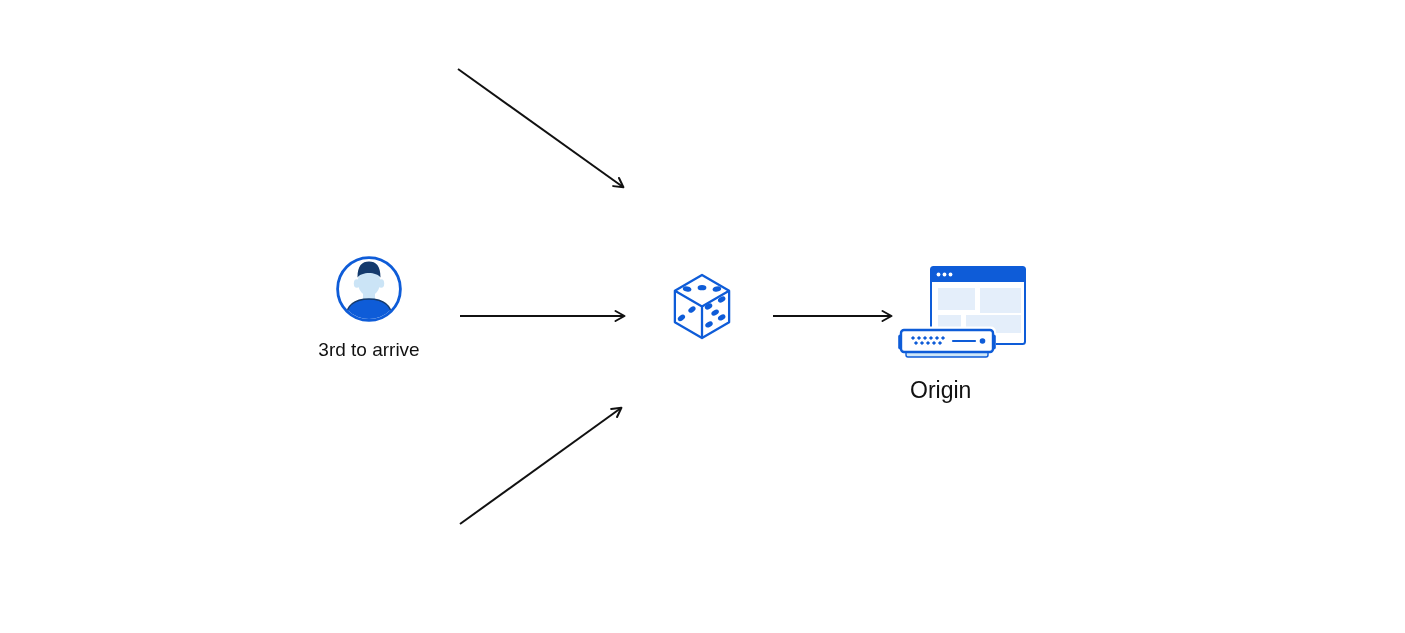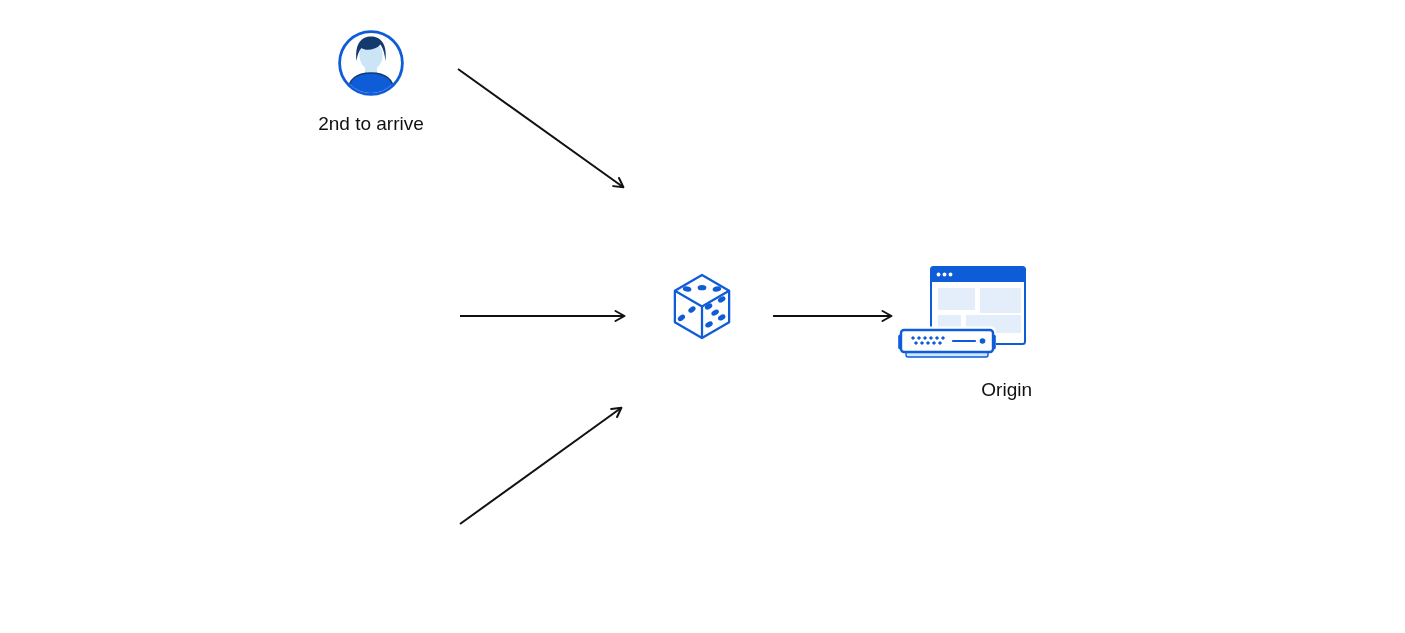--- a/index.html
+++ b/index.html
@@ -21,22 +21,22 @@
   .abs{position:absolute;}
   .arrows{position:absolute;left:0;top:0;width:1405px;height:633px;}
   .arrow-line{stroke:var(--arrow-black);stroke-width:2;fill:none;}
   .node{position:absolute;display:flex;flex-direction:column;align-items:center;}
   .client-node{width:140px;}
   .node-label{
     margin-top:17px;font-size:19px;line-height:22px;color:var(--text-black);
     text-align:center;white-space:nowrap;
   }
   .origin-node{left:898px;top:266px;width:134px;height:140px;display:block;}
-  .origin-label{position:absolute;left:0;top:113px;width:134px;font-size:19px;
-    line-height:22px;color:var(--text-black);text-align:right;}
+  .origin-label{position:absolute;left:12px;top:113px;width:134px;font-size:23px;
+    line-height:22px;color:var(--text-black);text-align:left;}
   
   .f-white{fill:#fff;}
   .f-none{fill:none;}
   .f-blue{fill:var(--primary-blue);}
   .s-blue{stroke:var(--primary-blue);}
   .f-navy{fill:var(--dark-navy);}
   .s-navy{stroke:var(--dark-navy);}
   .f-skin{fill:var(--skin-light-blue);}
   .f-pale{fill:var(--pale-block-blue);}
   .f-base{fill:var(--server-base-blue);}
@@ -52,40 +52,41 @@
       <marker id="ah" viewBox="0 0 14 14" markerUnits="userSpaceOnUse" markerWidth="14" markerHeight="14" refX="11.5" refY="7" orient="auto">
         <path d="M3,2 L12,7 L3,12" class="f-none s-black" stroke-width="2" stroke-linecap="round" stroke-linejoin="round"></path>
       </marker>
     </defs>
     <line x1="458" y1="69" x2="623" y2="187" class="arrow-line" marker-end="url(#ah)"></line>
     <line x1="460" y1="316" x2="624" y2="316" class="arrow-line" marker-end="url(#ah)"></line>
     <line x1="460" y1="524" x2="621" y2="408" class="arrow-line" marker-end="url(#ah)"></line>
     <line x1="773" y1="316" x2="891" y2="316" class="arrow-line" marker-end="url(#ah)"></line>
   </svg>
 
-  <div class="node client-node" style="left:301px;top:30px;">
+
+  <div class="node client-node" style="left:299px;top:256px;">
     <svg width="66" height="66" viewBox="0 0 66 66">
       <defs>
-          <clipPath id="clipA">
+          <clipPath id="clipB">
             <circle cx="33" cy="33" r="30"></circle>
           </clipPath>
         </defs>
       <circle cx="33" cy="33" r="31.4" class="f-white s-blue" stroke-width="2.8"></circle>
-      <g clip-path="url(#clipA)">
+      <g clip-path="url(#clipB)">
         <rect x="27" y="32" width="12" height="13" rx="2" class="f-skin"></rect>
-        <ellipse cx="33" cy="25.5" rx="11.5" ry="14" class="f-skin"></ellipse>
-        <path d="M18.5,31 C16.5,13 24,6.5 33,6.5 C42,6.5 49.5,13 47.5,31
-                 C46.5,24 45.5,19 42.5,14.5 C37,20.5 27,21 23.5,18
-                 C20.8,21 19.3,25.5 18.5,31 Z" class="f-navy"></path>
+        <ellipse cx="20.8" cy="27.5" rx="3" ry="4.3" class="f-skin"></ellipse>
+        <ellipse cx="45.2" cy="27.5" rx="3" ry="4.3" class="f-skin"></ellipse>
+        <ellipse cx="33" cy="26" rx="11.2" ry="14" class="f-skin"></ellipse>
+        <path d="M21.5,21.5 C21.5,9.5 26,5.5 33,5.5 C40,5.5 44.5,9.5 44.5,21.5
+                 C40.5,15.5 25.5,15.5 21.5,21.5 Z" class="f-navy"></path>
         <path d="M9,66 C9,49.5 19,43 33,43 C47,43 57,49.5 57,66 Z" class="f-blue s-navy" stroke-width="1.3"></path>
       </g>
     </svg>
-    <div class="node-label">2nd to arrive</div>
+    <div class="node-label">3rd to arrive</div>
   </div>
-
 
 
   <div class="abs" style="left:667px;top:268px;">
     <svg width="70" height="77" viewBox="0 0 80 88">
       <polygon points="40,8 9,26 9,62 40,80 71,62 71,26" class="f-white s-blue" stroke-width="2.6" stroke-linejoin="round"></polygon>
       <path d="M9,26 L40,44 L71,26 M40,44 L40,80" class="f-none s-blue" stroke-width="2.6" stroke-linejoin="round"></path>
 
       <ellipse cx="23" cy="24" rx="5" ry="3" class="f-blue" transform="rotate(14 23 24)"></ellipse>
       <ellipse cx="40" cy="22.5" rx="5" ry="3" class="f-blue"></ellipse>
       <ellipse cx="57" cy="24" rx="5" ry="3" class="f-blue" transform="rotate(-14 57 24)"></ellipse>

